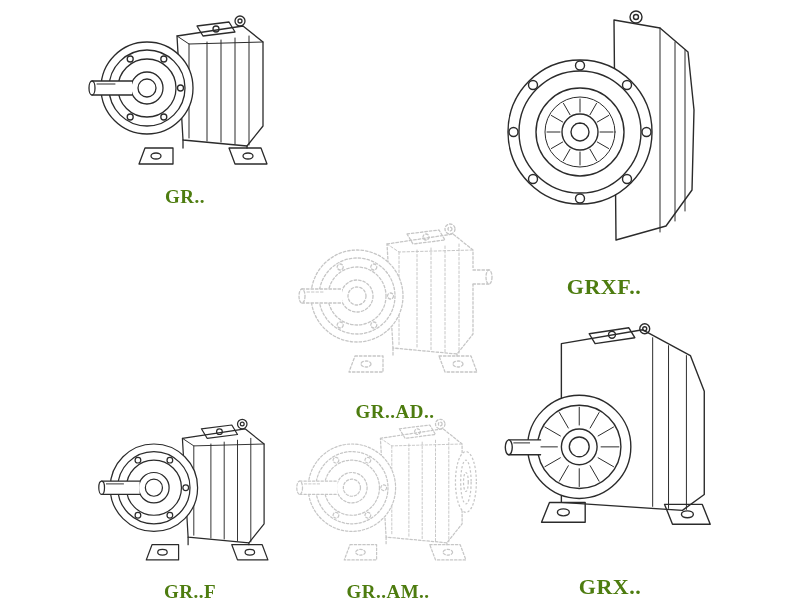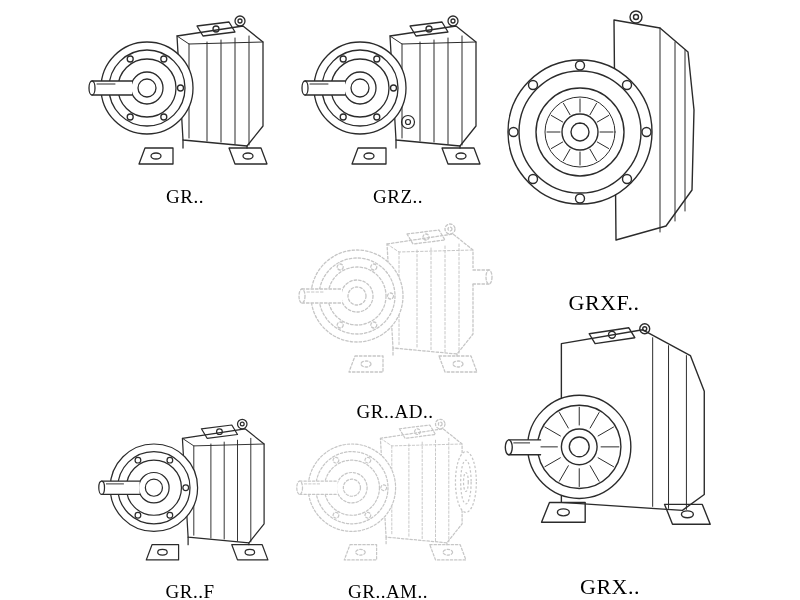--- a/index.html
+++ b/index.html
@@ -18,24 +18,24 @@
   .fig {
     position: absolute;
     margin: 0;
     display: flex;
     flex-direction: column;
     align-items: center;
   }
   .fig svg { display: block; color: #2b2b2b; }
   .fig.ghost svg { color: #c6c6c6; stroke-dasharray: 2.5 2; }
   .lbl {
-    font-weight: normal;
+    font-weight: bold;
     font-size: 19px;
     letter-spacing: 0.5px;
-    color: #000000;
+    color: #4d7c0f;
     margin-top: 4px;
     text-align: center;
     white-space: nowrap;
   }
   .lbl-lg { font-size: 22px; }
   .defs { position: absolute; width: 0; height: 0; overflow: hidden; }
 </style>
 </head>
 <body>
 
@@ -159,34 +159,26 @@
 <div class="page">
 
   <figure class="fig" style="left:85px; top:2px; width:200px;">
     <svg width="200" height="180" viewBox="0 0 200 180">
       <use href="#g-core"></use>
       <use href="#g-front"></use>
     </svg>
     <figcaption class="lbl">GR..</figcaption>
   </figure>
 
-  <figure class="fig" style="left:298px; top:2px; width:200px;">
-    <svg width="200" height="180" viewBox="0 0 200 180">
-      <use href="#g-core"></use>
-      <use href="#g-grz-extra"></use>
-      <use href="#g-front"></use>
-    </svg>
-    <figcaption class="lbl">GRZ..</figcaption>
-  </figure>
 
   <figure class="fig" style="left:494px; top:0px; width:220px;">
     <svg width="220" height="260" viewBox="0 0 220 260">
       <use href="#g-grxf"></use>
     </svg>
-    <figcaption class="lbl lbl-lg" style="margin-top:30px;">GRXF..</figcaption>
+    <figcaption class="lbl lbl-lg" style="margin-top:14px;">GRXF..</figcaption>
   </figure>
 
 
   <figure class="fig ghost" style="left:295px; top:210px; width:200px;gap:7px;">
     <svg width="200" height="180" viewBox="0 0 200 180">
       <use href="#g-core"></use>
       <use href="#g-adapter"></use>
       <use href="#g-front"></use>
     </svg>
     <figcaption class="lbl">GR..AD..</figcaption>

